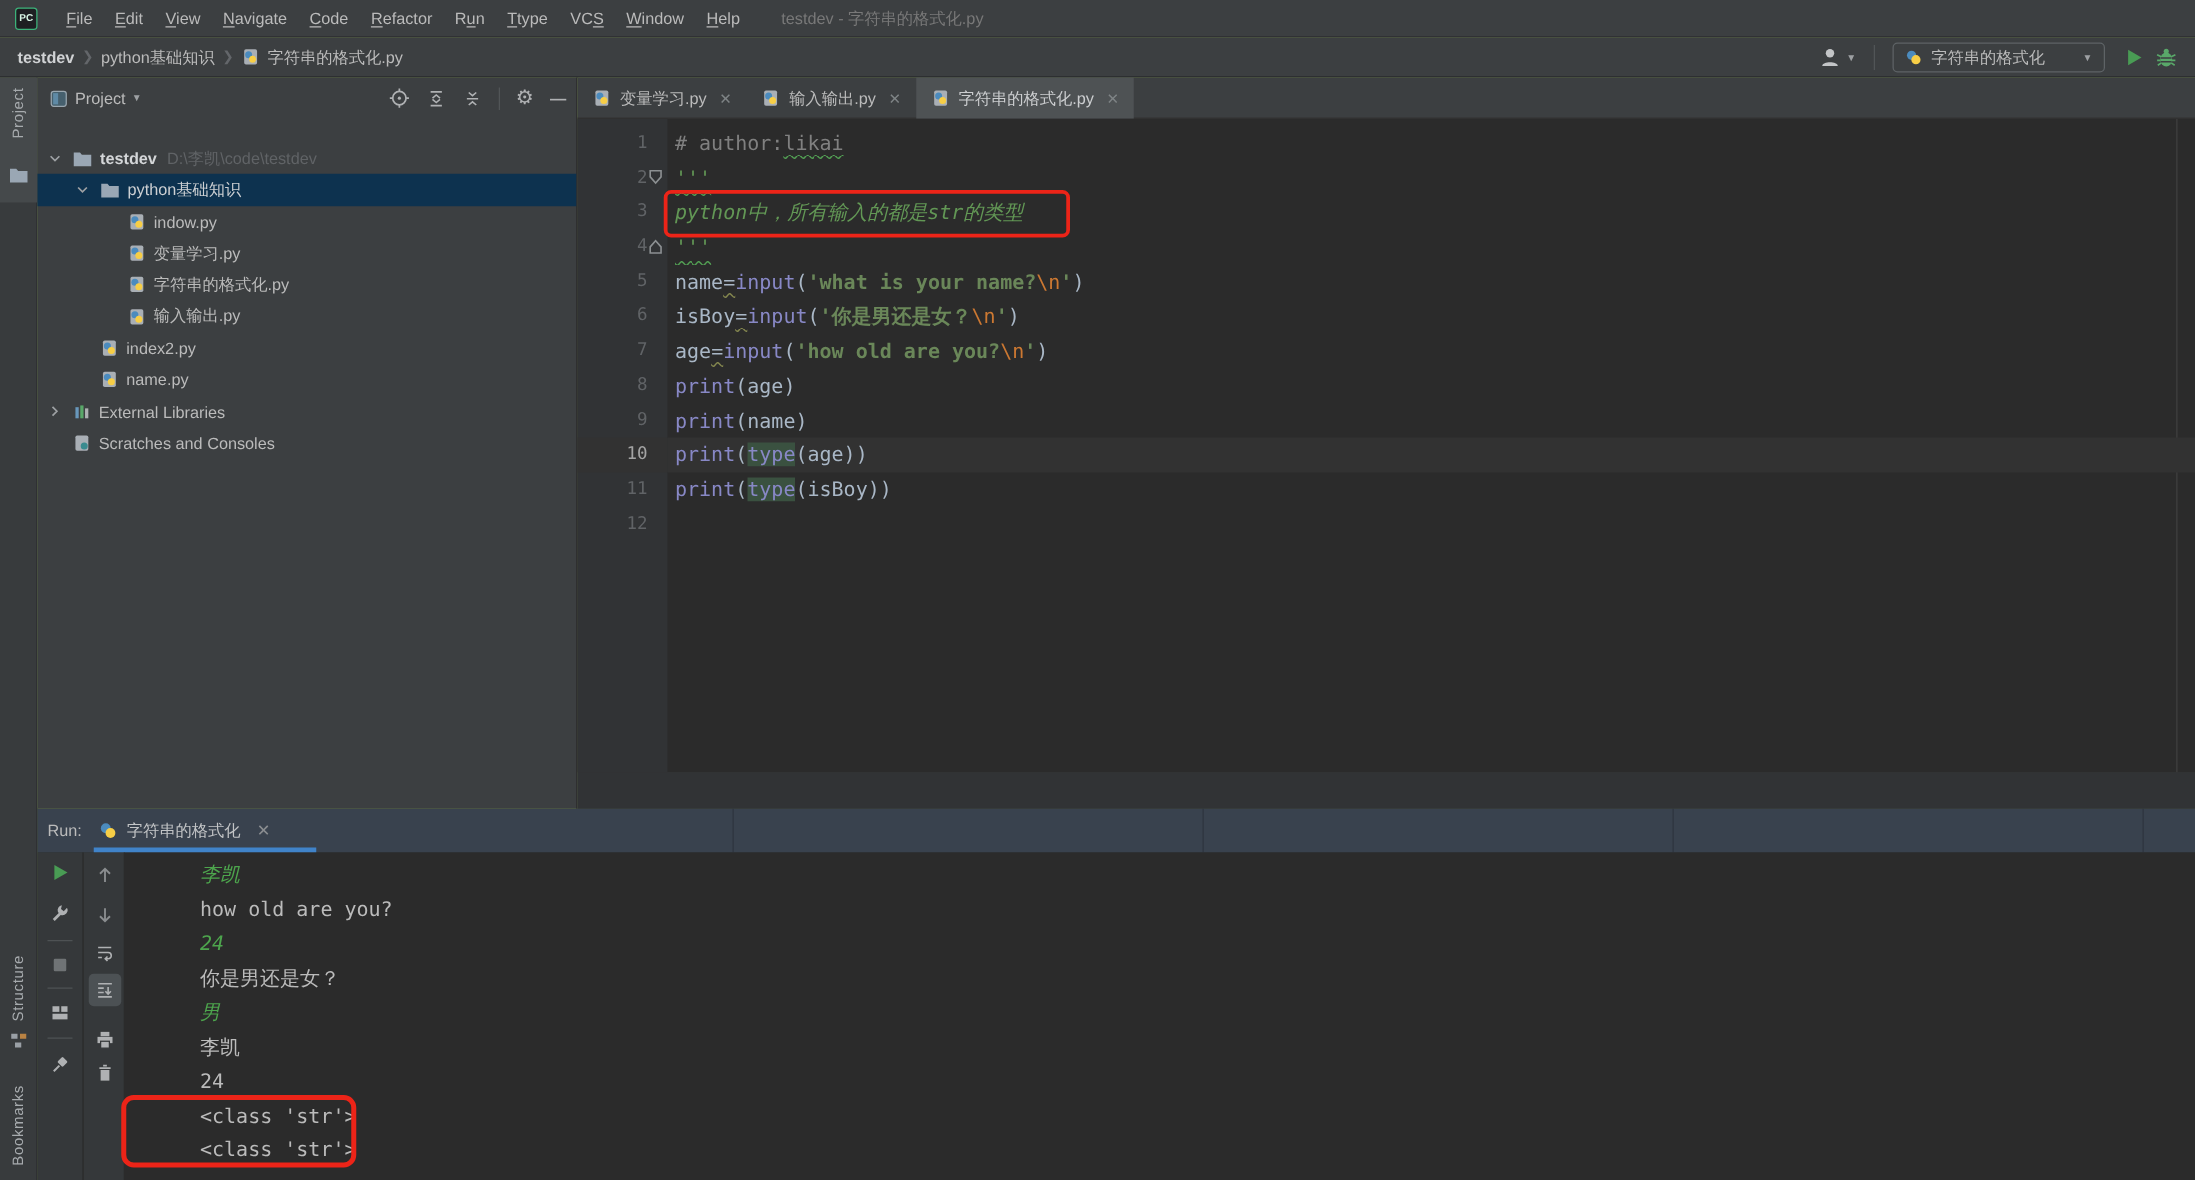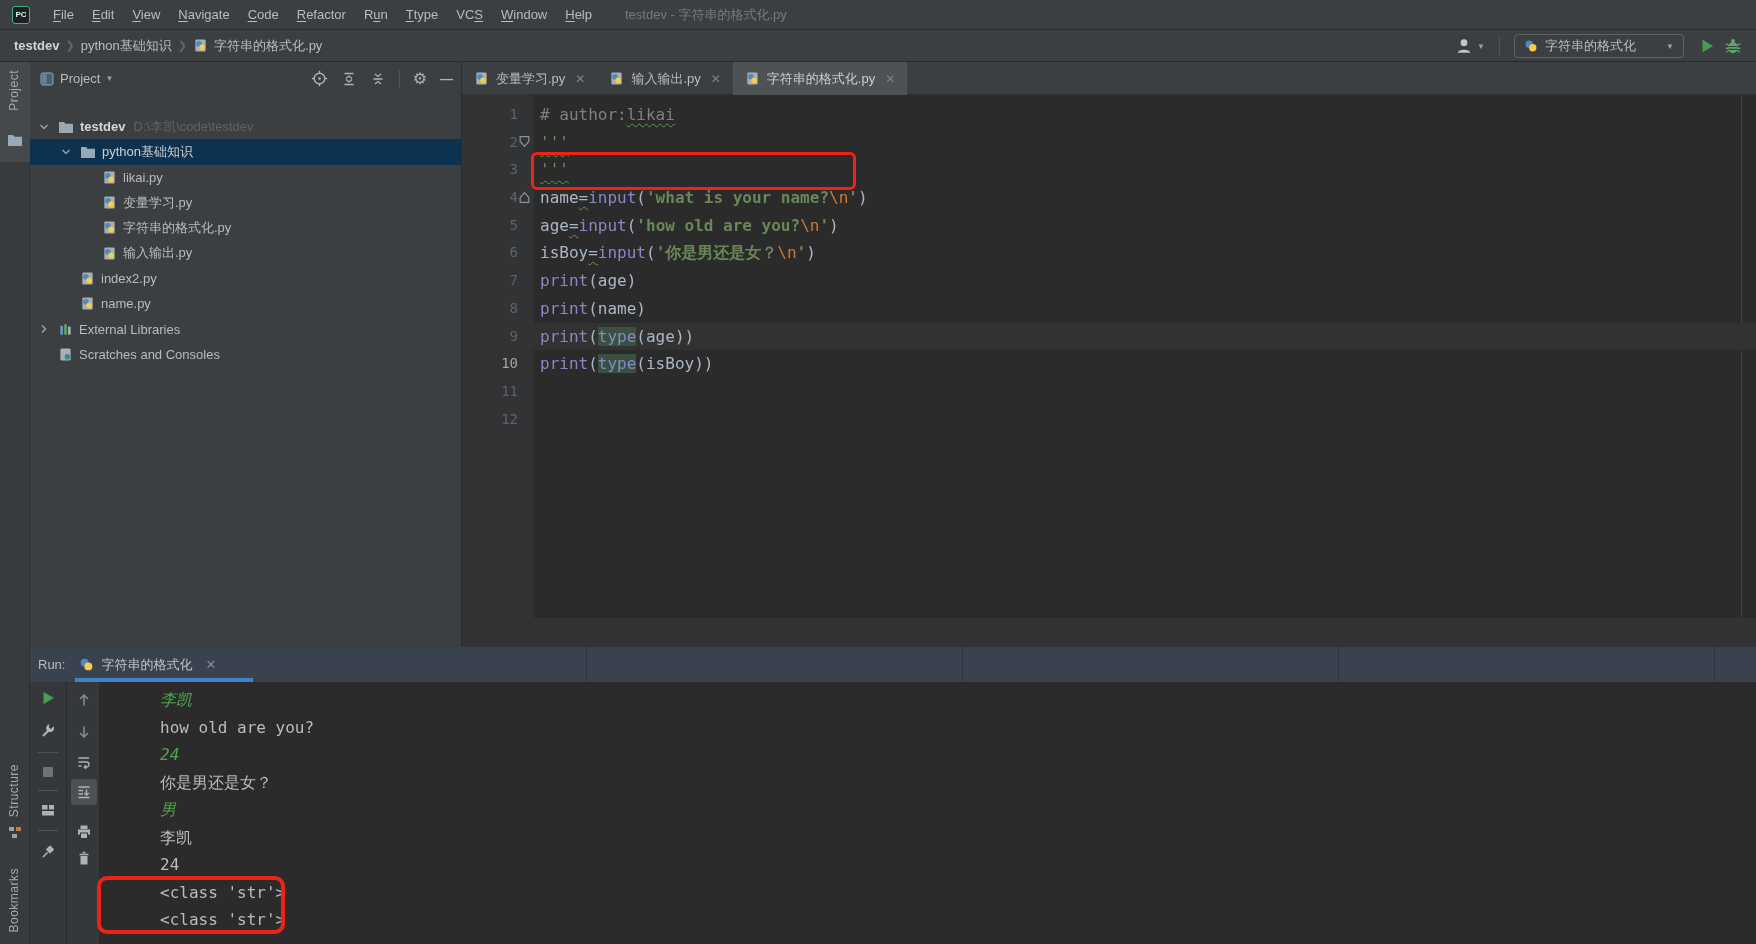--- a/index.html
+++ b/index.html
@@ -245,21 +245,21 @@
         </div>
         <div class="tree-row" style="padding-left: 52px;">
           <span class="sp"></span>
           <span>
             <svg width="15" height="15" viewBox="0 0 16 16">
               <rect x="2.5" y="1.5" width="11" height="13" rx="1.5" fill="#a9afb5"></rect>
               <circle cx="6.3" cy="6.2" r="3" fill="#4b8bbe"></circle>
               <circle cx="9.7" cy="10" r="3" fill="#f7ce46"></circle>
             </svg>
           </span>
-          <span class="lbl">likai.py</span>
+          <span class="lbl">indow.py</span>
         </div>
         <div class="tree-row" style="padding-left: 52px;">
           <span class="sp"></span>
           <span>
             <svg width="15" height="15" viewBox="0 0 16 16">
               <rect x="2.5" y="1.5" width="11" height="13" rx="1.5" fill="#a9afb5"></rect>
               <circle cx="6.3" cy="6.2" r="3" fill="#4b8bbe"></circle>
               <circle cx="9.7" cy="10" r="3" fill="#f7ce46"></circle>
             </svg>
           </span>
@@ -385,24 +385,25 @@
           <div class="gutter-line">7</div>
           <div class="gutter-line">8</div>
           <div class="gutter-line">9</div>
           <div class="gutter-line current">10</div>
           <div class="gutter-line">11</div>
           <div class="gutter-line">12</div>
         </div>
       <div class="code" id="code-lines">
           <div class="code-line"><span class="tk cm"># author:</span><span class="tk cm wg">likai</span></div>
           <div class="code-line"><span class="tk doc wd">'''</span></div>
+          <div class="code-line"><span class="tk doc">python中，所有输入的都是str的类型</span></div>
           <div class="code-line"><span class="tk doc wd">'''</span></div>
           <div class="code-line"><span class="tk pl">name</span><span class="tk pl ww">=</span><span class="tk fn">input</span><span class="tk pl">(</span><span class="tk st">'what is your name?</span><span class="tk es">\n</span><span class="tk st">'</span><span class="tk pl">)</span></div>
+          <div class="code-line"><span class="tk pl">isBoy</span><span class="tk pl ww">=</span><span class="tk fn">input</span><span class="tk pl">(</span><span class="tk st">'你是男还是女？</span><span class="tk es">\n</span><span class="tk st">'</span><span class="tk pl">)</span></div>
           <div class="code-line"><span class="tk pl">age</span><span class="tk pl ww">=</span><span class="tk fn">input</span><span class="tk pl">(</span><span class="tk st">'how old are you?</span><span class="tk es">\n</span><span class="tk st">'</span><span class="tk pl">)</span></div>
-          <div class="code-line"><span class="tk pl">isBoy</span><span class="tk pl ww">=</span><span class="tk fn">input</span><span class="tk pl">(</span><span class="tk st">'你是男还是女？</span><span class="tk es">\n</span><span class="tk st">'</span><span class="tk pl">)</span></div>
           <div class="code-line"><span class="tk fn">print</span><span class="tk pl">(</span><span class="tk pl">age</span><span class="tk pl">)</span></div>
           <div class="code-line"><span class="tk fn">print</span><span class="tk pl">(</span><span class="tk pl">name</span><span class="tk pl">)</span></div>
           <div class="code-line current"><span class="tk fn">print</span><span class="tk pl">(</span><span class="tk fn hl">type</span><span class="tk pl">(</span><span class="tk pl">age</span><span class="tk pl">))</span></div>
           <div class="code-line"><span class="tk fn">print</span><span class="tk pl">(</span><span class="tk fn hl">type</span><span class="tk pl">(</span><span class="tk pl">isBoy</span><span class="tk pl">))</span></div>
           <div class="code-line"></div>
         </div>
       <div class="fold" style="top:40px;">
         <svg width="13" height="13" viewBox="0 0 12 12">
             <polygon points="2,1.5 10,1.5 10,6 6,10.5 2,6" fill="none" stroke="#8c9092" stroke-width="1.2"></polygon>
           </svg>

